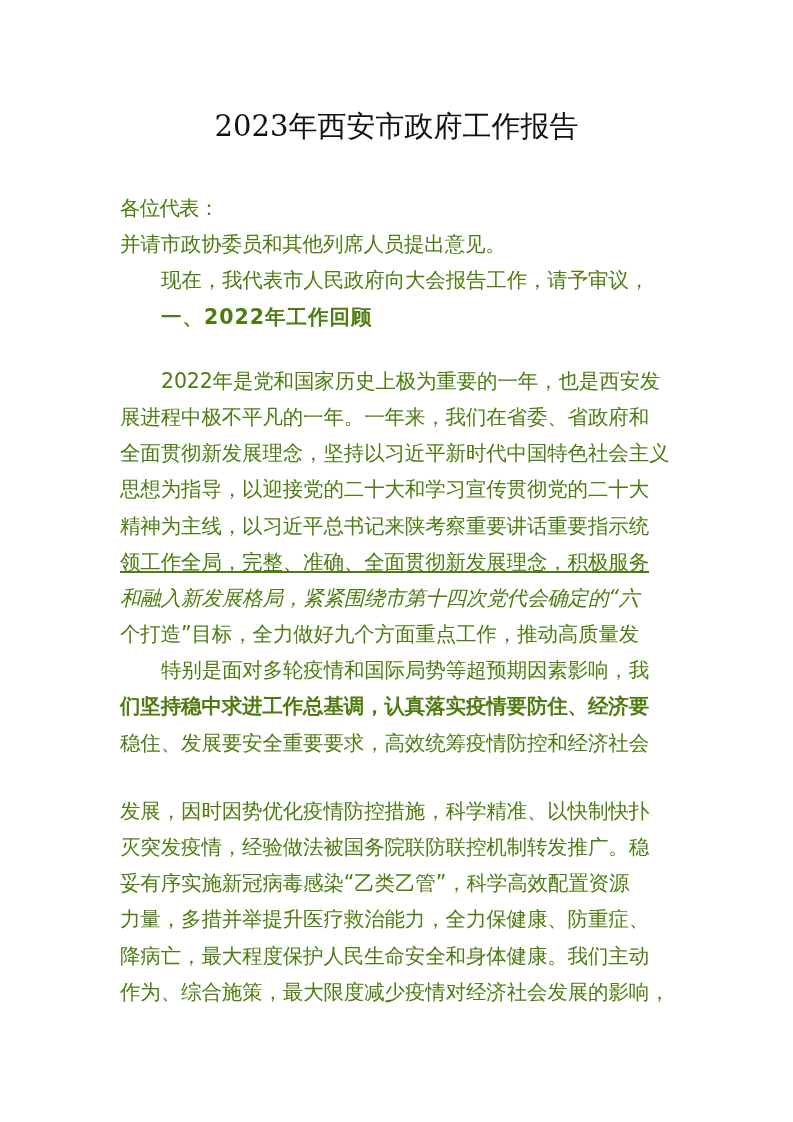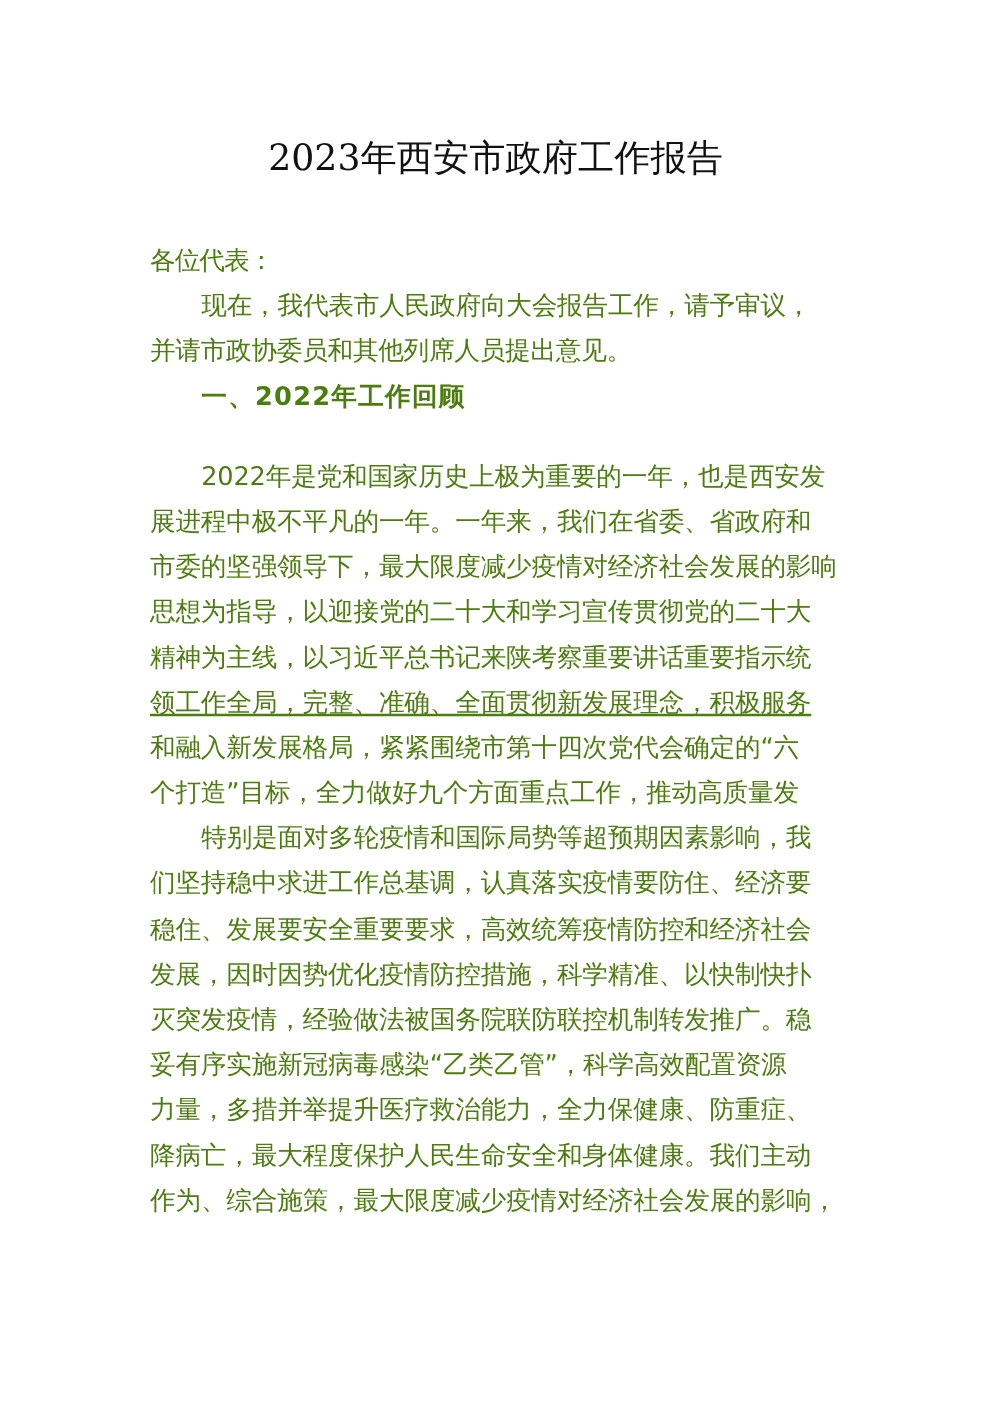--- a/index.html
+++ b/index.html
@@ -25,37 +25,37 @@
 </style>
 </head>
 <body>
 
 <div class="page">
   <div class="title">2023年西安市政府工作报告</div>
 
   <div class="body">
     <div class="line plain" style="letter-spacing: -0.8px;">各位代表：</div>
 
+    <div class="line" style="letter-spacing: -0.210526px;">并请市政协委员和其他列席人员提出意见。</div>
     <div class="line indent" style="letter-spacing: -0.166667px;">现在，我代表市人民政府向大会报告工作，请予审议，</div>
-    <div class="line" style="letter-spacing: -0.210526px;">并请市政协委员和其他列席人员提出意见。</div>
 
     <div class="line indent heading">一、2022年工作回顾</div>
 
     <div class="line indent" style="letter-spacing: -0.153846px; margin-top: 28px;">2022年是党和国家历史上极为重要的一年，也是西安发</div>
     <div class="line" style="letter-spacing: -0.153846px;">展进程中极不平凡的一年。一年来，我们在省委、省政府和</div>
-    <div class="line" style="letter-spacing: -0.153846px;">市委的坚强领导下，最大限度减少疫情对经济社会发展的影响</div>
+    <div class="line" style="letter-spacing: -0.153846px;">全面贯彻新发展理念，坚持以习近平新时代中国特色社会主义</div>
     <div class="line" style="letter-spacing: -0.153846px;">思想为指导，以迎接党的二十大和学习宣传贯彻党的二十大</div>
     <div class="line" style="letter-spacing: -0.153846px;">精神为主线，以习近平总书记来陕考察重要讲话重要指示统</div>
     <div class="line" style="letter-spacing: -0.153846px; text-decoration: underline;">领工作全局，完整、准确、全面贯彻新发展理念，积极服务</div>
-    <div class="line" style="letter-spacing: -0.153846px;">和融入新发展格局，紧紧围绕市第十四次党代会确定的“六</div>
+    <div class="line" style="letter-spacing: -0.153846px; font-style: italic;">和融入新发展格局，紧紧围绕市第十四次党代会确定的“六</div>
     <div class="line" style="letter-spacing: -0.153846px;">个打造”目标，全力做好九个方面重点工作，推动高质量发</div>
 
     <div class="line indent" style="letter-spacing: -0.166667px;">特别是面对多轮疫情和国际局势等超预期因素影响，我</div>
-    <div class="line" style="letter-spacing: -0.153846px;">们坚持稳中求进工作总基调，认真落实疫情要防住、经济要</div>
+    <div class="line" style="letter-spacing: -0.153846px; font-weight: bold;">们坚持稳中求进工作总基调，认真落实疫情要防住、经济要</div>
     <div class="line" style="letter-spacing: -0.153846px;">稳住、发展要安全重要要求，高效统筹疫情防控和经济社会</div>
-    <div class="line" style="letter-spacing: -0.153846px;">发展，因时因势优化疫情防控措施，科学精准、以快制快扑</div>
+    <div class="line" style="letter-spacing: -0.153846px; margin-top: 32px;">发展，因时因势优化疫情防控措施，科学精准、以快制快扑</div>
     <div class="line" style="letter-spacing: -0.153846px;">灭突发疫情，经验做法被国务院联防联控机制转发推广。稳</div>
     <div class="line" style="letter-spacing: -0.153846px;">妥有序实施新冠病毒感染“乙类乙管”，科学高效配置资源</div>
     <div class="line" style="letter-spacing: -0.153846px;">力量，多措并举提升医疗救治能力，全力保健康、防重症、</div>
     <div class="line" style="letter-spacing: -0.153846px;">降病亡，最大程度保护人民生命安全和身体健康。我们主动</div>
     <div class="line" style="letter-spacing: -0.148148px;">作为、综合施策，最大限度减少疫情对经济社会发展的影响，</div>
   </div>
 </div>
 
 </body></html>

